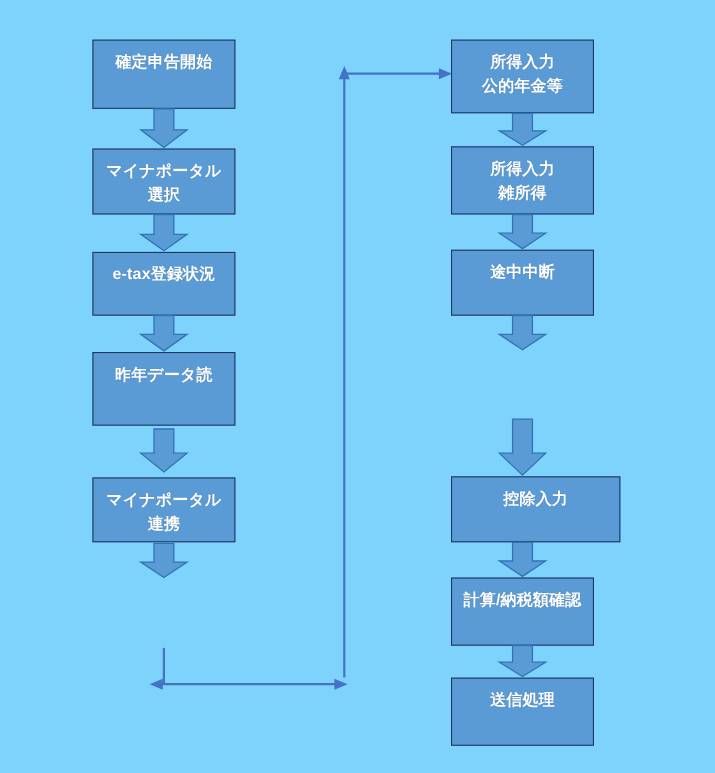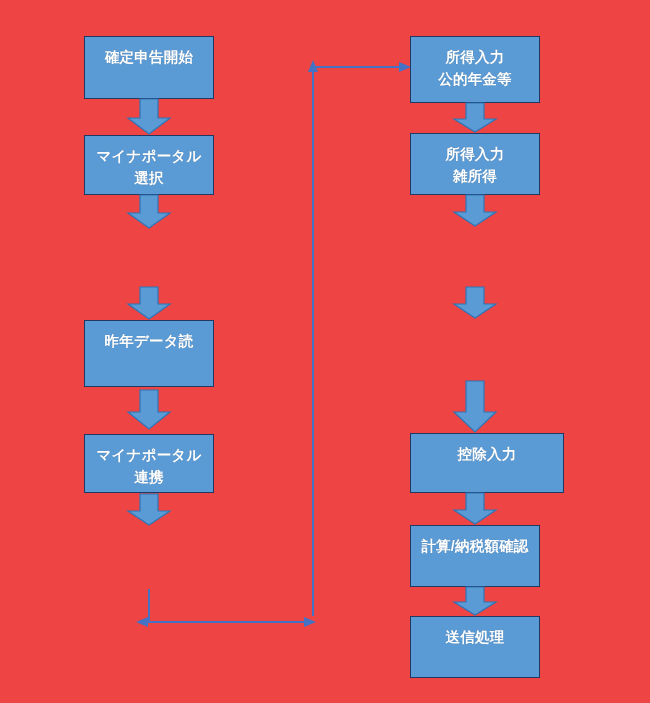--- a/index.html
+++ b/index.html
@@ -7,21 +7,21 @@
     padding: 0;
     background: #ffffff;
   }
   body {
     font-family: "Liberation Sans", "DejaVu Sans", sans-serif;
   }
   #canvas {
     position: relative;
     width: 650px;
     height: 703px;
-    background: #ef4444;
+    background: #7dd3fc;
     overflow: hidden;
     text-decoration: underline;
   }
 
   
   .node {
     position: absolute;
     box-sizing: border-box;
     background: #5B9BD5;
     border: 1.5px solid #1F3864;
@@ -102,20 +102,24 @@
     <span>マイナポータル</span>
     <span class="line2">選択</span>
   </div>
 
   <div class="barrow" style="left:125px; top:195px; width:48px; height:34px;">
     <svg width="48" height="34" viewBox="0 0 48 34">
         <polygon points="15,0 33,0 33,18 45,18 24,33 3,18 15,18" fill="#5B9BD5" stroke="#2E75B6" stroke-width="1.2"></polygon>
       </svg>
   </div>
 
+  <div class="node" style="left:84px; top:229px; width:130px; height:58px;">
+    <span>e-tax登録状況</span>
+
+  </div>
 
   <div class="barrow" style="left:125px; top:287px; width:48px; height:33px;">
     <svg width="48" height="33" viewBox="0 0 48 33">
         <polygon points="15,0 33,0 33,17 45,17 24,32 3,17 15,17" fill="#5B9BD5" stroke="#2E75B6" stroke-width="1.2"></polygon>
       </svg>
   </div>
 
   <div class="node" style="left:84px; top:320px; width:130px; height:67px;">
     <span class="line2">昨年データ読</span>
   </div>
@@ -153,20 +157,24 @@
     <span>所得入力</span>
     <span class="line2">雑所得</span>
   </div>
 
   <div class="barrow" style="left:451px; top:195px; width:48px; height:32px;">
     <svg width="48" height="32" viewBox="0 0 48 32">
         <polygon points="15,0 33,0 33,17 45,17 24,31 3,17 15,17" fill="#5B9BD5" stroke="#2E75B6" stroke-width="1.2"></polygon>
       </svg>
   </div>
 
+  <div class="node" style="left:410px; top:227px; width:130px; height:60px;">
+    <span>途中中断</span>
+
+  </div>
 
   <div class="barrow" style="left:451px; top:287px; width:48px; height:32px;">
     <svg width="48" height="32" viewBox="0 0 48 32">
         <polygon points="15,0 33,0 33,17 45,17 24,31 3,17 15,17" fill="#5B9BD5" stroke="#2E75B6" stroke-width="1.2"></polygon>
       </svg>
   </div>
 
 
   <div class="barrow" style="left:451px; top:381px; width:48px; height:52px;">
     <svg width="48" height="52" viewBox="0 0 48 52">

